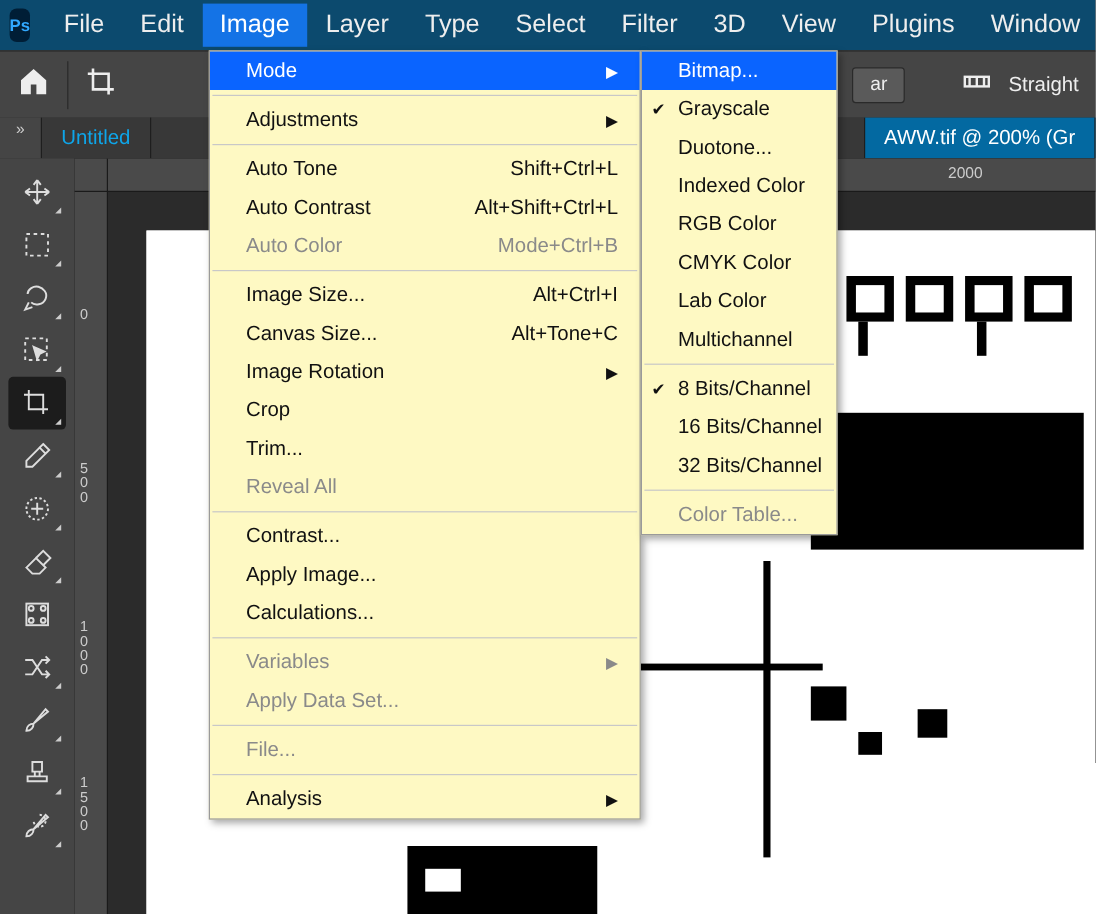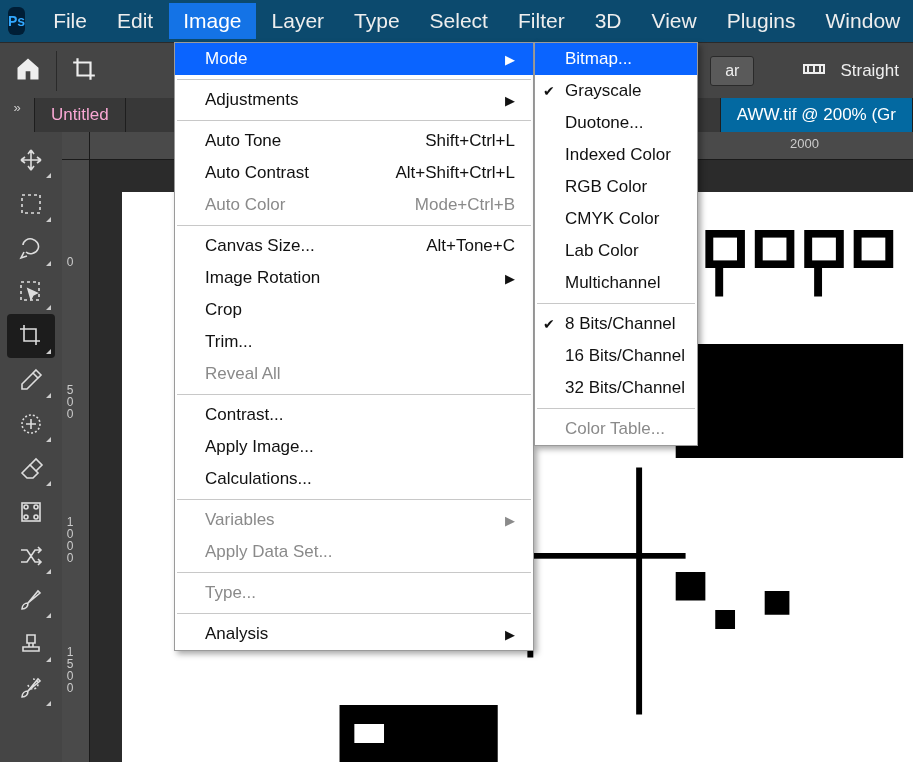--- a/index.html
+++ b/index.html
@@ -18,21 +18,21 @@
 .vdiv { width: 1px; height: 40px; background: #2a2a2a; }
 .crop-tool-icon svg { width: 26px; height: 26px; stroke: #eee; fill: none; stroke-width: 2; }
 .opt-btn { background: #5a5a5a; border: 1px solid #2a2a2a; color: #eee; padding: 5px 14px; font-size: 16px; border-radius: 3px; }
 .straighten-icon svg { width: 24px; height: 24px; stroke: #eee; fill: none; stroke-width: 2; }
 .opt-text { font-size: 17px; color: #eee; }
 
 
 .tab-row-wrap { display: flex; align-items: stretch; }
 .expand-handle { width: 35px; height: 34px; background: #454545; display: flex; align-items: flex-start; justify-content: center; font-size: 13px; color: #ccc; padding-top: 2px; border-right: 1px solid #1e1e1e;}
 .tab-row { flex: 1; height: 34px; background: #383838; display: flex; align-items: center; }
-.tab { padding: 0 16px; height: 100%; display: flex; align-items: center; font-size: 17px; color: #f9a8d4; border-right: 1px solid #1e1e1e; }
+.tab { padding: 0 16px; height: 100%; display: flex; align-items: center; font-size: 17px; color: #0ea5e9; border-right: 1px solid #1e1e1e; }
 .tab.active { background: #0369a1; color: #fff; }
 
 
 .main-area { display: flex; height: calc(762px - 42px - 56px - 34px); }
 
 
 .toolstrip { width: 62px; background: #454545; display: flex; flex-direction: column; align-items: center; padding: 6px 0; gap: 0; }
 .tool-slot { width: 48px; height: 44px; display: flex; align-items: center; justify-content: center; border-radius: 4px; position: relative; }
 .tool-slot.selected { background: #1c1c1c; }
 .tool-slot svg { width: 26px; height: 26px; stroke: #ddd; fill: none; stroke-width: 1.6; }
@@ -42,21 +42,21 @@
 .canvas-pane { flex: 1; background: #2b2b2b; position: relative; overflow: hidden; }
 .ruler-h { position: absolute; top: 0; left: 28px; right: 0; height: 28px; background: #4a4a4a; border-bottom: 1px solid #1a1a1a; }
 .ruler-h .tick-label { position: absolute; top: 4px; font-size: 13px; color: #ccc; }
 .ruler-v { position: absolute; top: 28px; left: 0; width: 28px; bottom: 0; background: #4a4a4a; border-right: 1px solid #1a1a1a; }
 .ruler-v .tick-v { position: absolute; left: 3px; font-size: 12px; color: #ccc; line-height: 1; letter-spacing: 0; width: 10px; word-break: break-all; text-align: center; }
 .ruler-corner { position: absolute; top: 0; left: 0; width: 28px; height: 28px; background: #4a4a4a; border-right: 1px solid #1a1a1a; border-bottom: 1px solid #1a1a1a;}
 .canvas-img { position: absolute; top: 60px; left: 60px; right: 0; bottom: 0; background: #fff; }
 .canvas-img svg { position: absolute; inset: 0; width: 100%; height: 100%; }
 
 
-.menu-panel { position: absolute; background: #ffffff; border: 1px solid #9a9a9a; box-shadow: 3px 3px 6px rgba(0,0,0,.35); font-size: 17px; color: #111; }
+.menu-panel { position: absolute; background: #fef9c3; border: 1px solid #9a9a9a; box-shadow: 3px 3px 6px rgba(0,0,0,.35); font-size: 17px; color: #111; }
 .menu-panel .row { display: flex; align-items: center; height: 32px; padding: 0 18px 0 30px; white-space: nowrap; position: relative; }
 .menu-panel .row.disabled { color: #8a8a8a; }
 .menu-panel .row.hl { background: #0a64ff; color: #fff; }
 .menu-panel .row .shortcut { margin-left: auto; padding-left: 40px; }
 .menu-panel .row .arrow { margin-left: auto; padding-left: 40px; font-size: 13px; }
 .menu-panel .row.hl .arrow { color: #fff; }
 .menu-panel .sep { height: 1px; background: #c8c8c8; margin: 4px 2px; }
 .menu-panel .check { position: absolute; left: 8px; font-size: 14px; }
 
 #image-menu { top: 42px; left: 174px; width: 360px; }
@@ -282,20 +282,24 @@
     <div class="row">
       <span>Auto Contrast</span>
       <span class="shortcut">Alt+Shift+Ctrl+L</span>
     </div>
     <div class="row disabled">
       <span>Auto Color</span>
       <span class="shortcut">Mode+Ctrl+B</span>
     </div>
     <div class="sep"></div>
     <div class="row">
+      <span>Image Size...</span>
+      <span class="shortcut">Alt+Ctrl+I</span>
+    </div>
+    <div class="row">
       <span>Canvas Size...</span>
       <span class="shortcut">Alt+Tone+C</span>
     </div>
     <div class="row">
       <span>Image Rotation</span>
       <span class="arrow">▶</span>
     </div>
     <div class="row">
       <span>Crop</span>
     </div>
@@ -318,21 +322,21 @@
     <div class="sep"></div>
     <div class="row disabled">
       <span>Variables</span>
       <span class="arrow">▶</span>
     </div>
     <div class="row disabled">
       <span>Apply Data Set...</span>
     </div>
     <div class="sep"></div>
     <div class="row disabled">
-      <span>Type...</span>
+      <span>File...</span>
     </div>
     <div class="sep"></div>
     <div class="row">
       <span>Analysis</span>
       <span class="arrow">▶</span>
     </div>
   </div>
 <div id="mode-menu" class="menu-panel">
     <div class="row hl">
       <span>Bitmap...</span>

